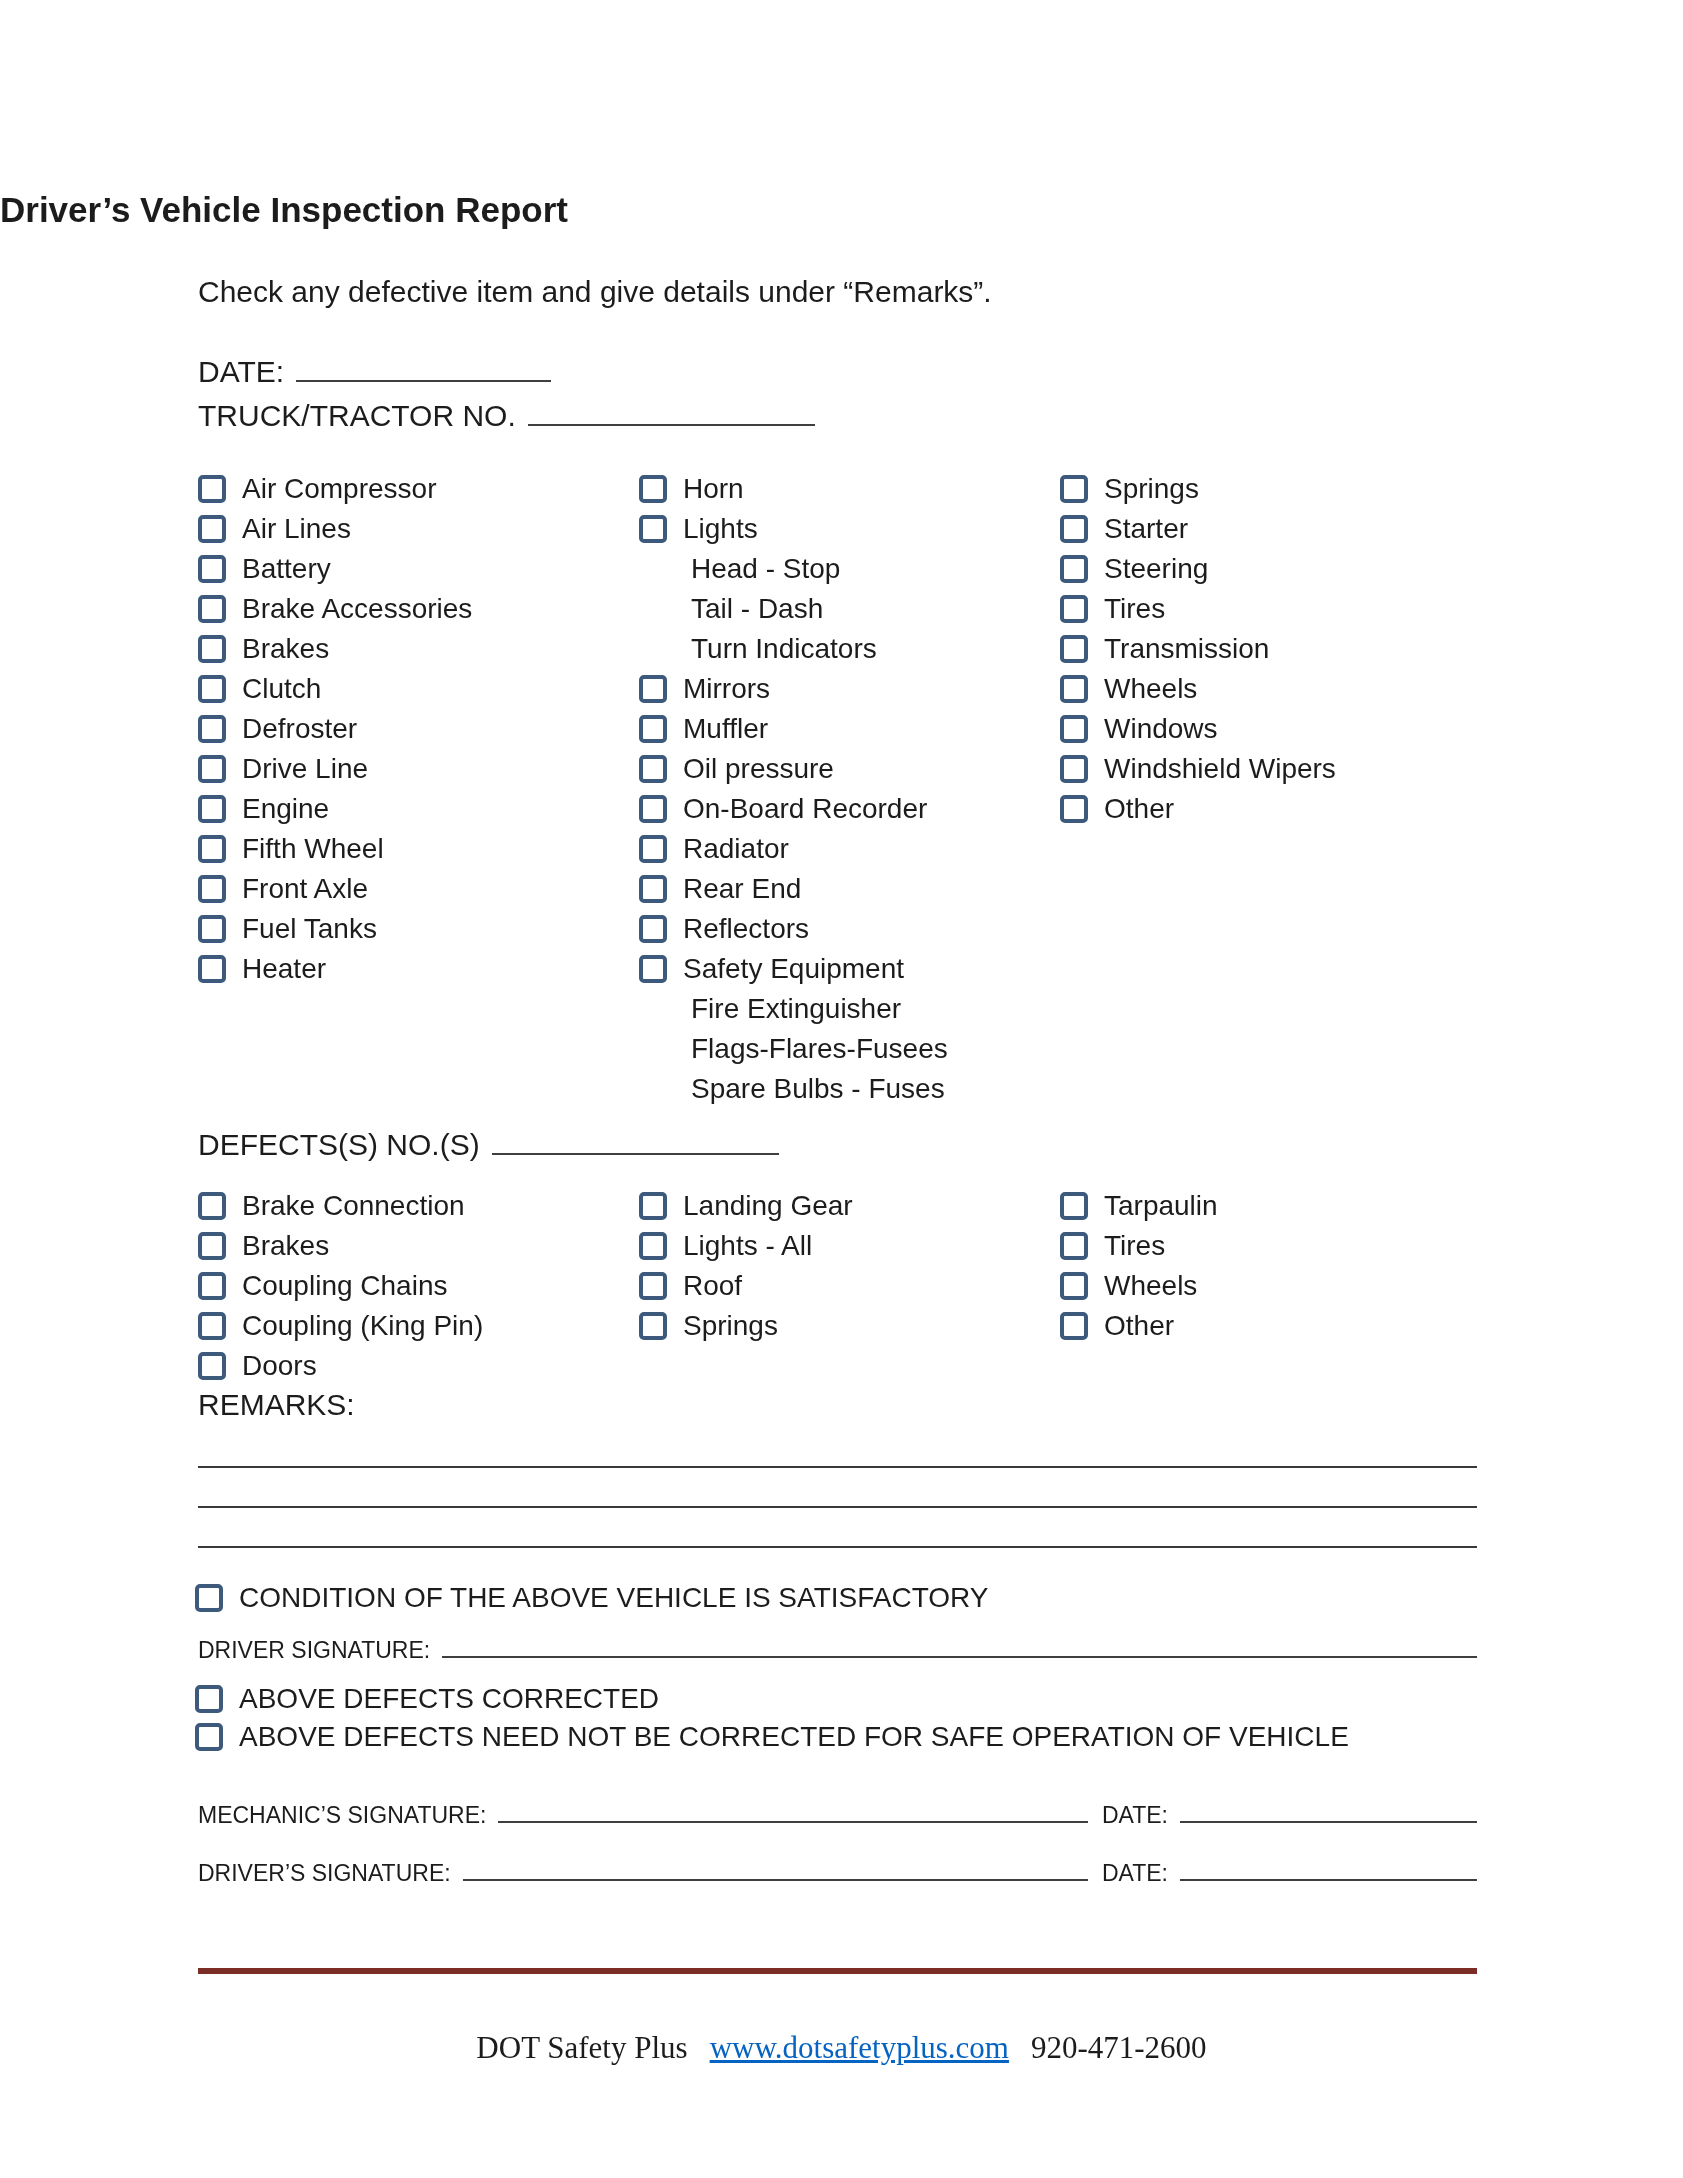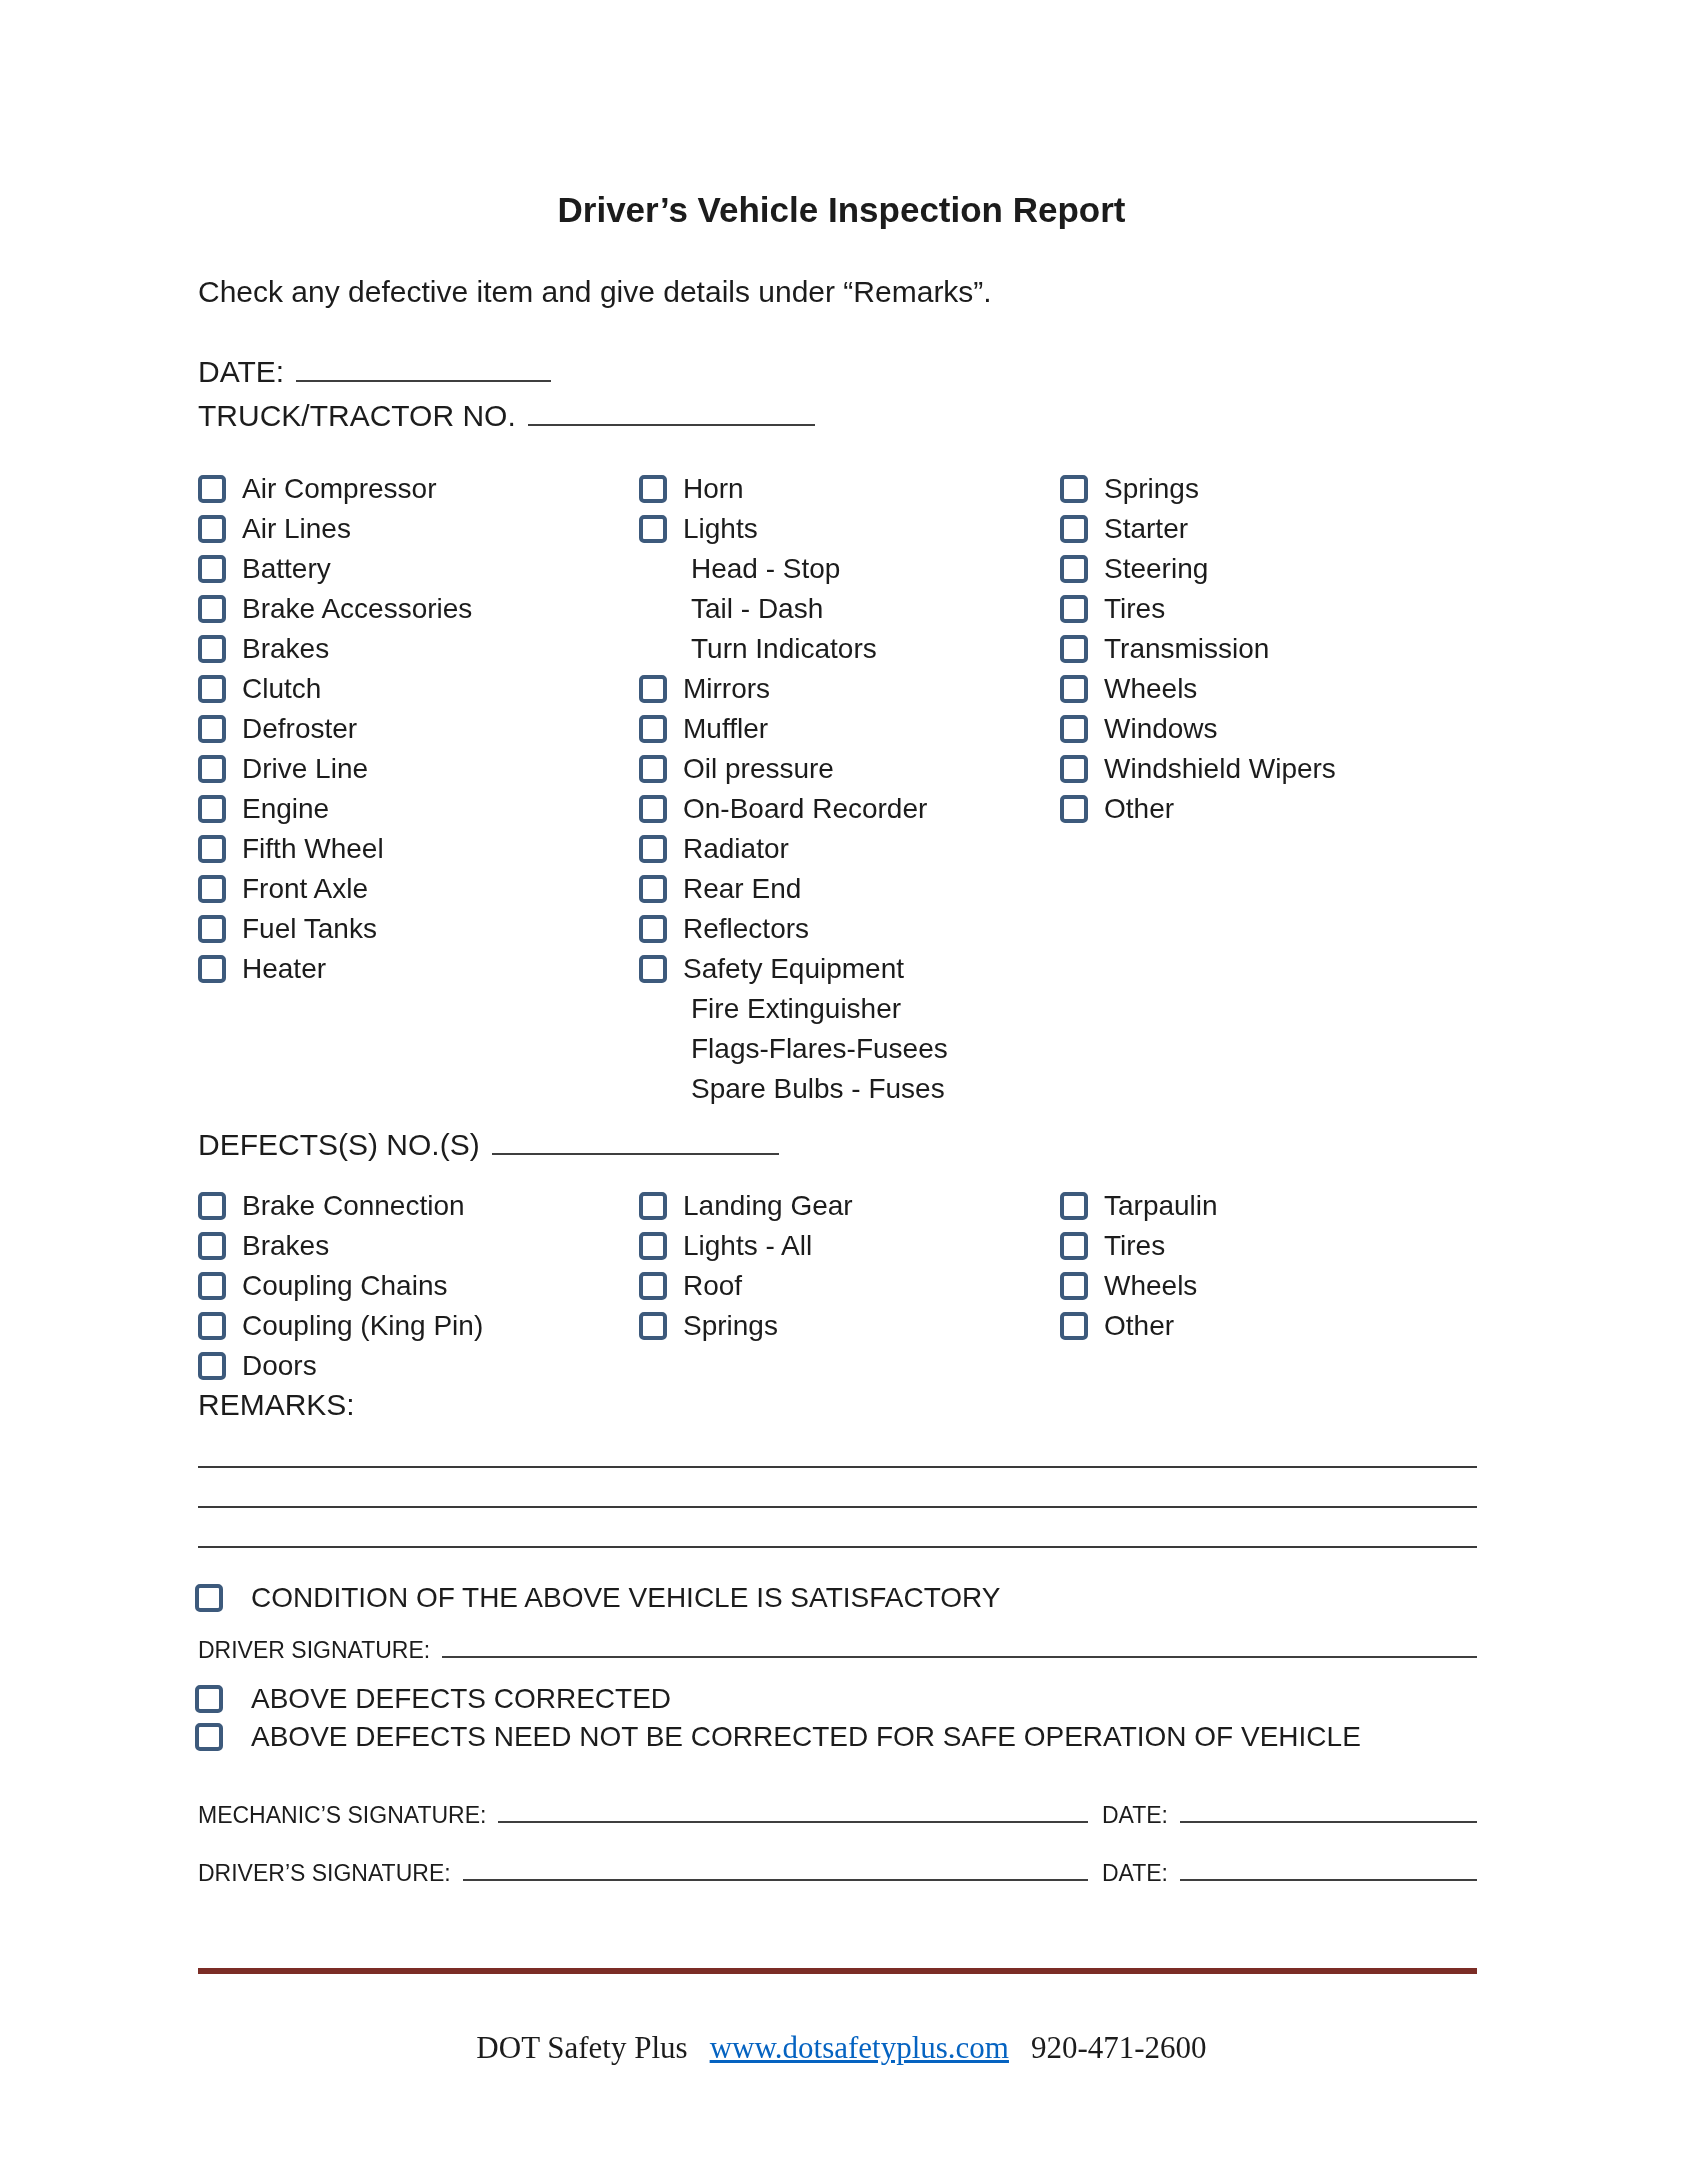--- a/index.html
+++ b/index.html
@@ -6,21 +6,21 @@
     --box:#3d5a7c;
     --rule:#7b2d26;
     --link:#0563c1;
     --text:#1c1c1c;
   }
   *{margin:0;padding:0;box-sizing:border-box;}
   html,body{background:#ffffff;}
   body{font-family:"Liberation Sans", sans-serif; color:var(--text);}
   .page{position:relative;width:1683px;height:2178px;background:#fff;overflow:hidden;}
 
-  .title{position:absolute;top:190px;left:0;right:0;text-align:center;font-size:35px;font-weight:bold;}
+  .title{position:absolute;top:190px;left:0;right:0;font-size:35px;font-weight:bold;}
   .instruction{position:absolute;top:275px;left:198px;font-size:30px;}
 
   .field-row{position:absolute;left:198px;display:flex;align-items:baseline;font-size:30px;white-space:nowrap;}
   .row-date{top:348px;}
   .row-truck{top:392px;}
   .row-trailer{top:1121px;}
 
   .blank{display:inline-block;border-bottom:2px solid #3f3f3f;height:34px;margin-left:12px;}
   .w-date{width:255px;}
   .w-truck{width:287px;}
@@ -37,21 +37,21 @@
   .check-item{display:flex;align-items:center;height:40px;}
   .checkbox{width:28px;height:28px;border:4px solid var(--box);border-radius:5px;background:#fff;flex:0 0 auto;cursor:pointer;}
   .check-item .item-label{font-size:28px;margin-left:16px;white-space:nowrap;}
   .check-item.no-box{margin-left:36px;}
 
   .remarks-label{position:absolute;top:1388px;left:198px;font-size:30px;}
   .remarks-lines{position:absolute;top:1428px;left:198px;width:1279px;}
   .remark-line{height:40px;border-bottom:2px solid #3a3a3a;cursor:text;}
 
   .check-stmt{position:absolute;left:195px;display:flex;align-items:center;white-space:nowrap;}
-  .check-stmt .stmt-label{font-size:28px;margin-left:28px;}
+  .check-stmt .stmt-label{font-size:28px;margin-left:16px;}
   .row-condition{top:1582px;}
   .row-corrected{top:1683px;}
   .row-neednot{top:1721px;}
 
   .sig-row{position:absolute;left:198px;width:1279px;display:flex;align-items:baseline;font-size:23px;white-space:nowrap;}
   .row-driver-sig{top:1632px;}
   .row-mech-sig{top:1797px;}
   .row-driver-sig2{top:1855px;}
   .sig-row .blank{height:26px;}
   .sig-blank{flex:1;}

